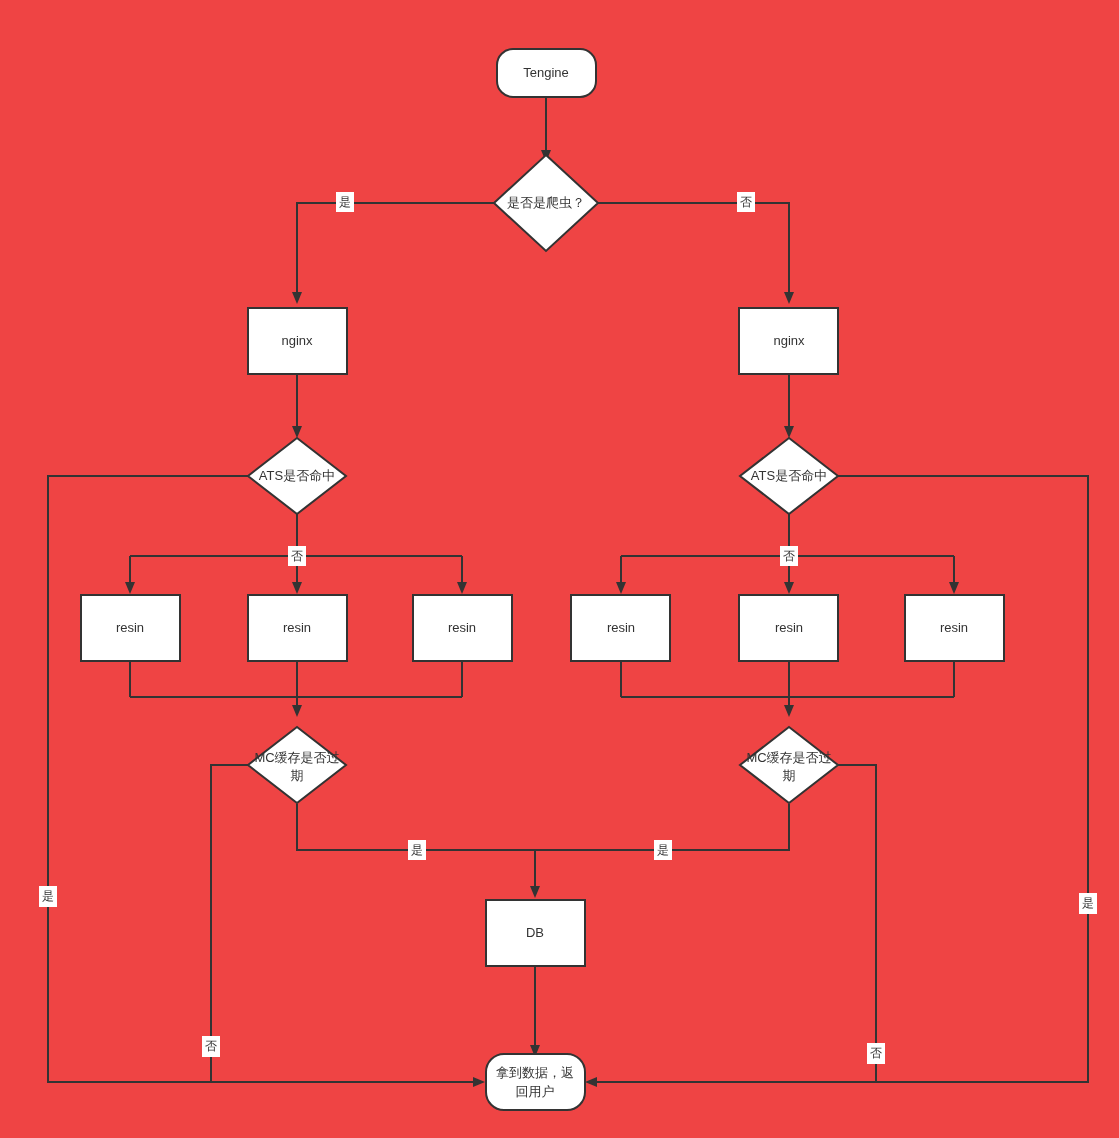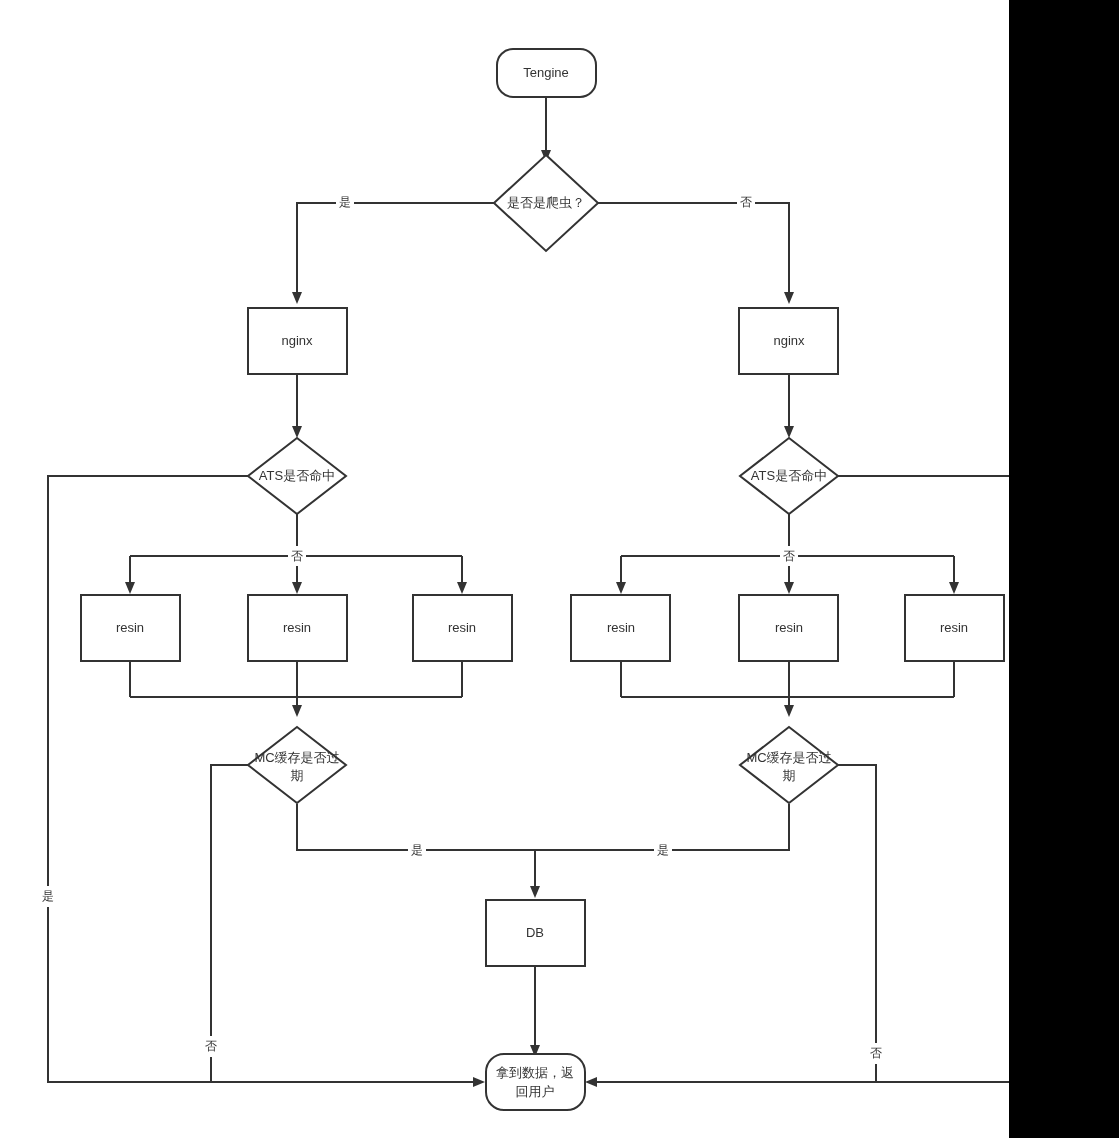--- a/index.html
+++ b/index.html
@@ -6,23 +6,23 @@
   html, body {
     margin: 0;
     padding: 0;
     background: #000000;
   }
   body {
     font-family: "Liberation Sans", "DejaVu Sans", sans-serif;
   }
   #canvas-wrap {
     position: relative;
-    width: 1009px;
+    width: 1119px;
     height: 1138px;
-    background: #ffffff;
+    background: #ef4444;
     overflow: hidden;
   }
   svg#flow {
     display: block;
     width: 1119px;
     height: 1138px;
   }
   .node-shape {
     fill: #ffffff;
     stroke: #333333;

